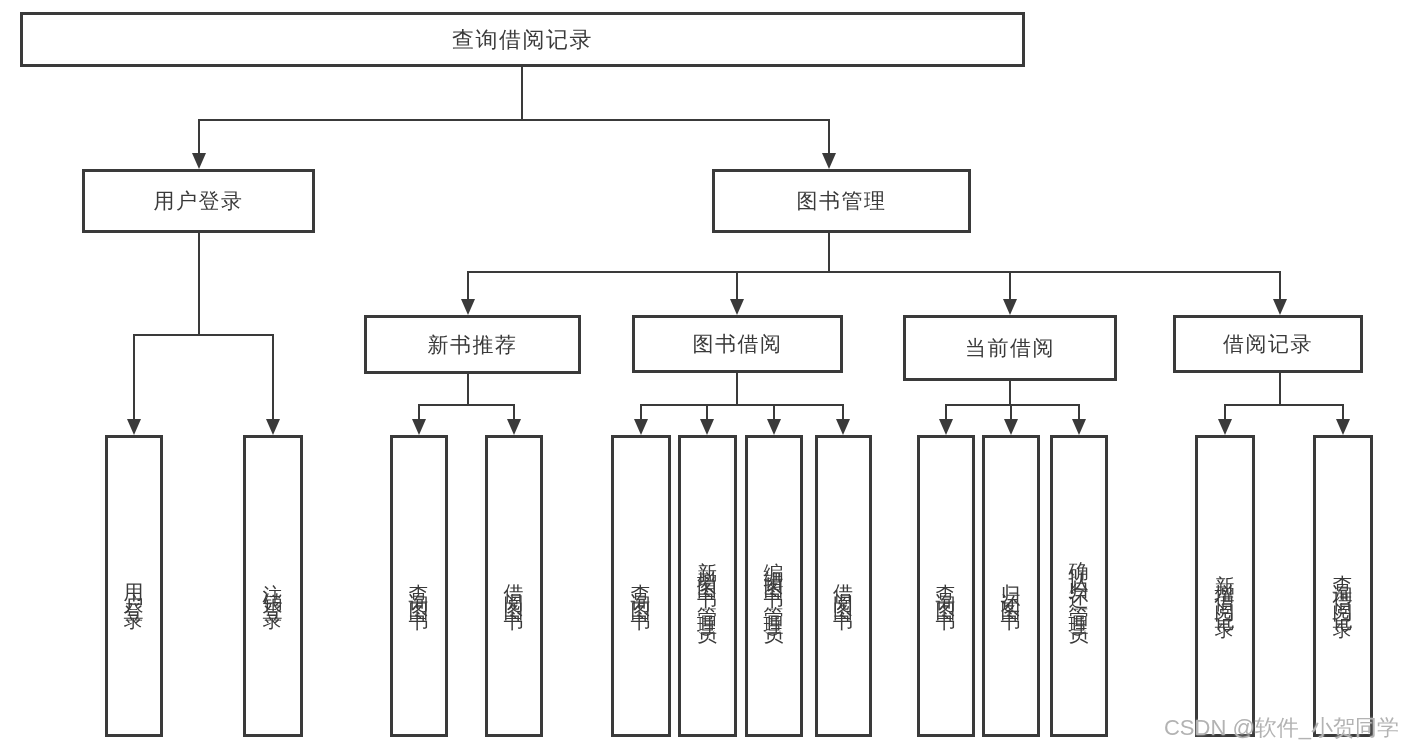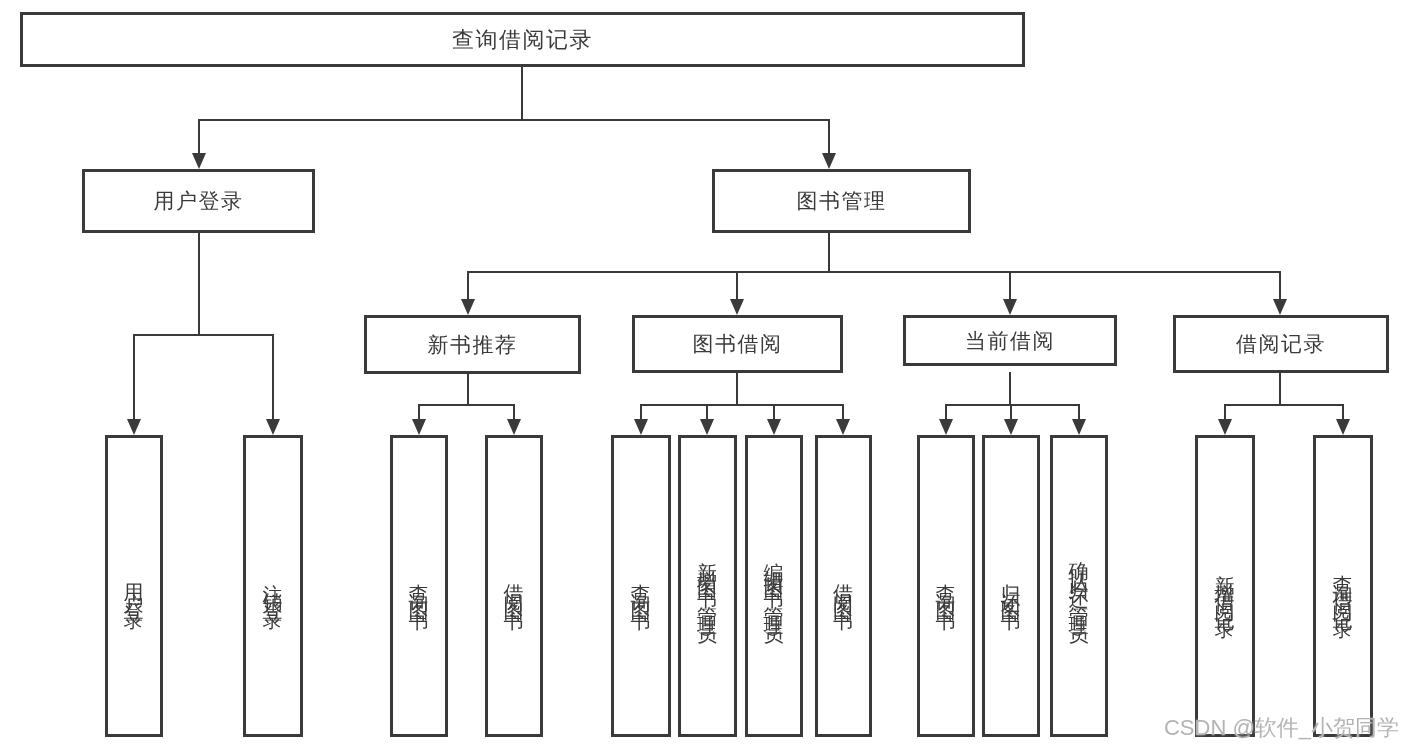--- a/index.html
+++ b/index.html
@@ -132,24 +132,24 @@
   <div class="node h" style="left:712px;top:169px;width:259px;height:64px;">
     <span>图书管理</span>
   </div>
 
   <div class="node h" style="left:364px;top:315px;width:217px;height:59px;">
     <span>新书推荐</span>
   </div>
   <div class="node h" style="left:632px;top:315px;width:211px;height:58px;">
     <span>图书借阅</span>
   </div>
-  <div class="node h" style="left:903px;top:315px;width:214px;height:51px;">
+  <div class="node h" style="left:903px;top:315px;width:214px;height:66px;">
     <span>当前借阅</span>
   </div>
-  <div class="node h" style="left:1173px;top:315px;width:216px;height:58px;">
+  <div class="node h" style="left:1173px;top:315px;width:190px;height:58px;">
     <span>借阅记录</span>
   </div>
 
   <div class="node v" style="left:105px;top:435px;width:58px;height:302px;">
     <span class="vtext">用户登录</span>
   </div>
   <div class="node v" style="left:243px;top:435px;width:60px;height:302px;">
     <span class="vtext">注销登录</span>
   </div>
 

